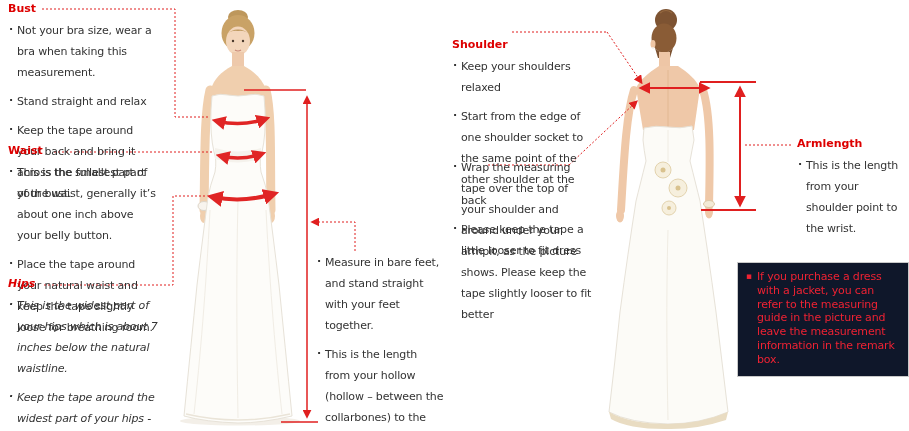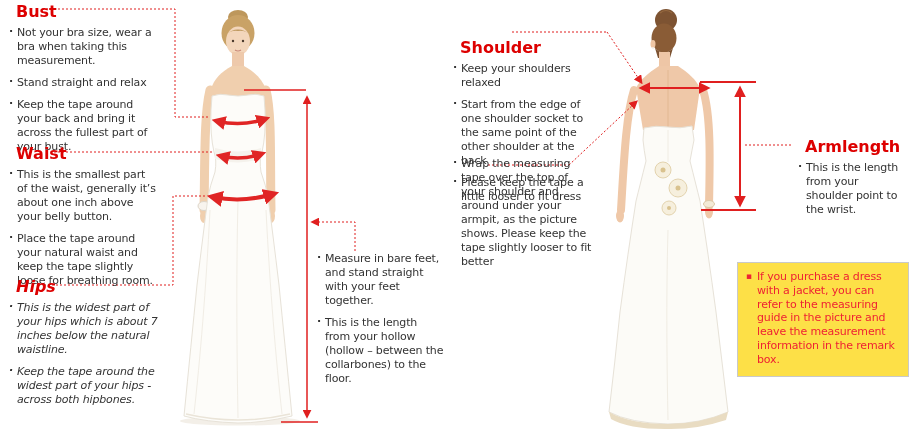--- a/index.html
+++ b/index.html
@@ -2,30 +2,30 @@
 <html><head>
 <meta charset="utf-8">
 <style>
   html,body { margin:0; padding:0; background:#fff; }
   .canvas {
     position:relative; width:909px; height:431px; overflow:hidden;
     font-family:"DejaVu Sans","Liberation Sans",sans-serif; background:#fff;
   }
   svg.layer { position:absolute; left:0; top:0; }
   .section { position:absolute; }
-  .section h3 { margin:0 0 5px 8px; font-size:16px; font-weight:bold; color:#dd0000; white-space:nowrap; }
+  .section h3 { margin:0 0 5px 0; font-size:11px; font-weight:bold; color:#dd0000; white-space:nowrap; }
   .section ul { list-style:none; margin:0; padding:0; }
   .section li {
-    position:relative; padding-left:9px; font-size:11px; line-height:14px;
+    position:relative; padding-left:9px; font-size:11px; line-height:21px;
     color:#333; margin-bottom:8px; letter-spacing:-0.15px;
   }
   .section li::before { content:"·"; position:absolute; left:1px; top:-1px; font-weight:bold; color:#333; }
   .note-box {
     position:absolute; left:737px; top:262px; width:172px; box-sizing:border-box;
-    border:1px solid #c9c9c9; background:#fde047; padding:7px 7px 9px 8px;
+    border:1px solid #c9c9c9; background:#0f172a; padding:7px 7px 9px 8px;
   }
   .note-text {
     position:relative; padding-left:11px; font-size:11px; line-height:13.8px;
     color:#ee2233; letter-spacing:-0.15px;
   }
   .note-text::before { content:"▪"; position:absolute; left:0; top:0px; font-size:9px; color:#ee2233; }
 </style>
 </head>
 <body>
 

